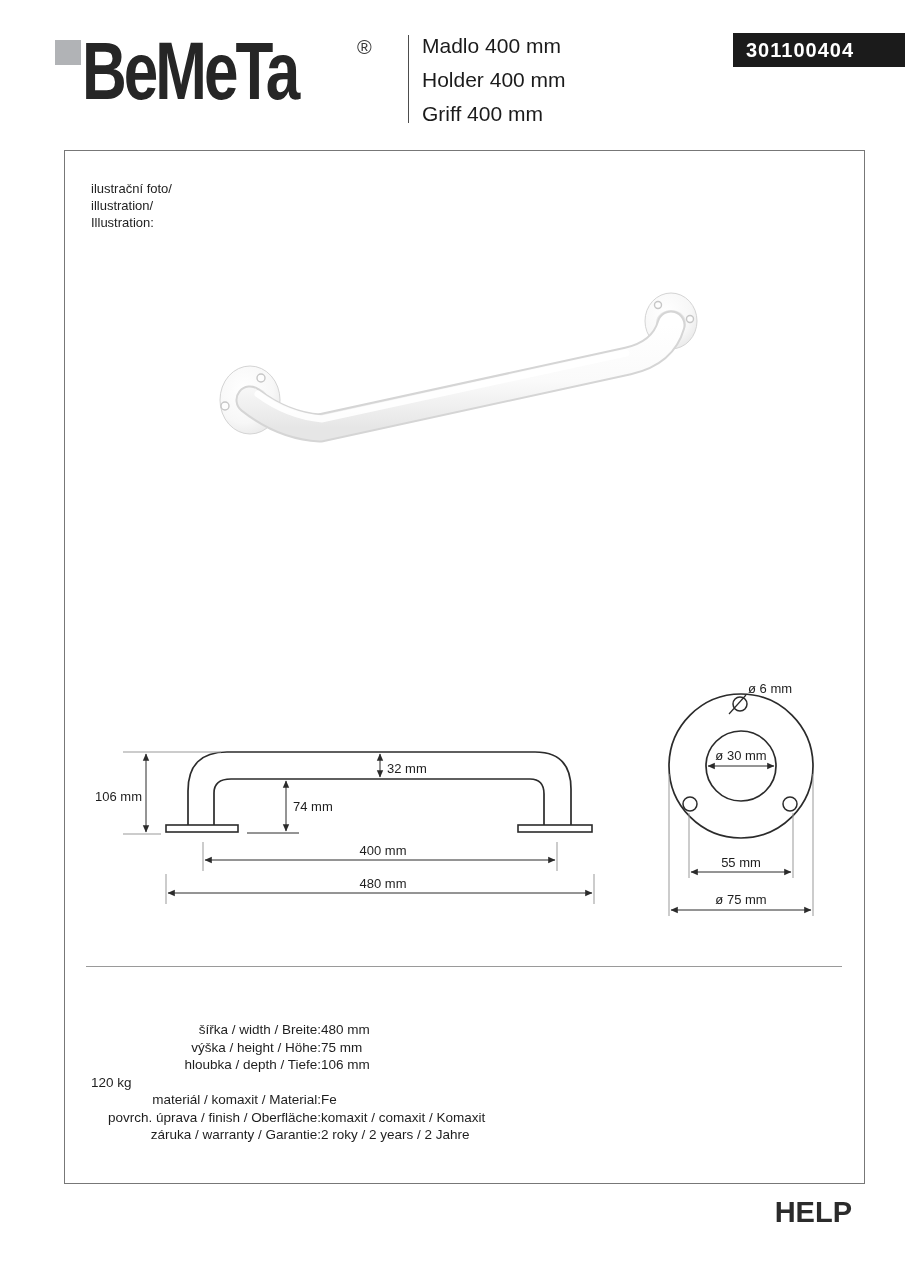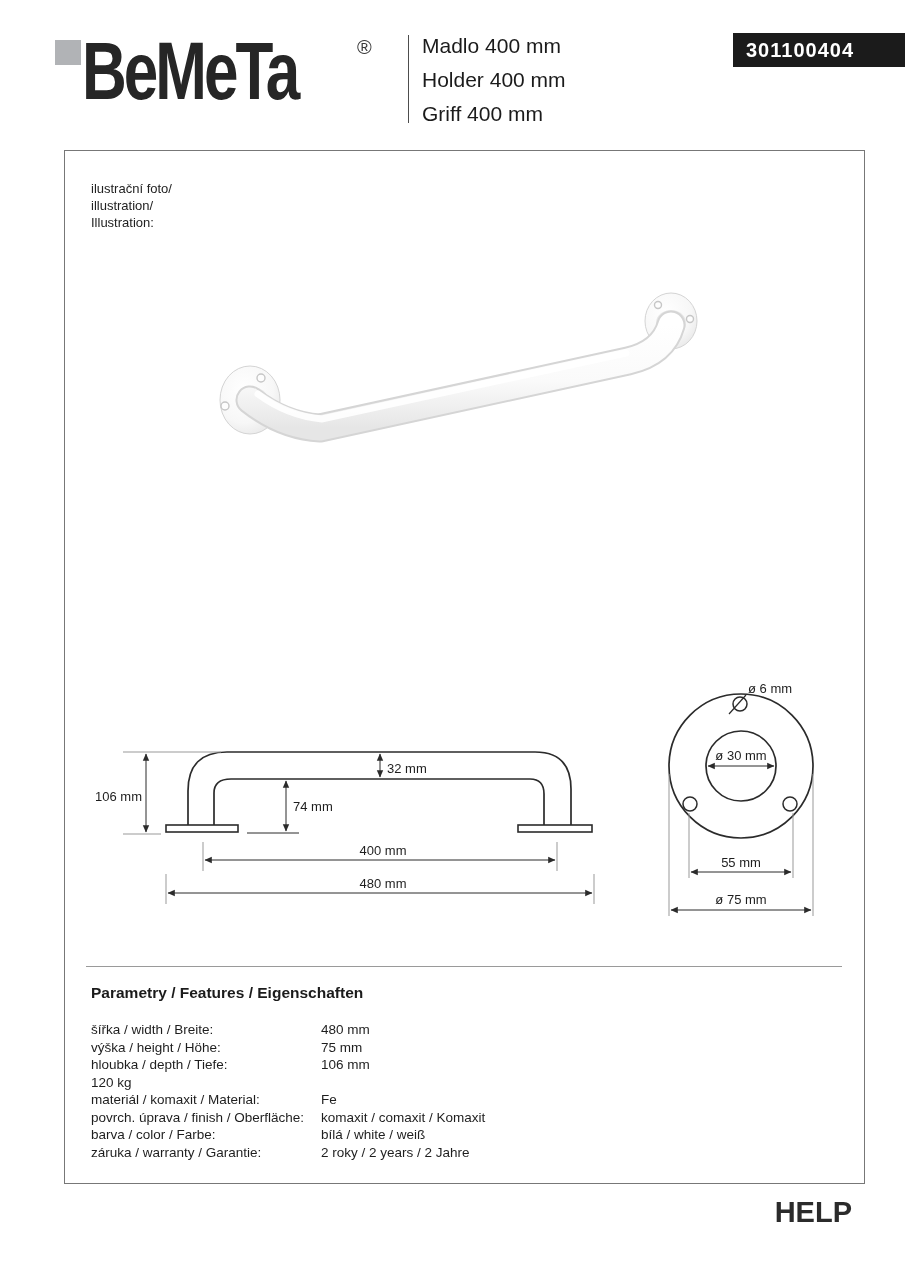--- a/index.html
+++ b/index.html
@@ -17,21 +17,21 @@
                  color:#fff;letter-spacing:1px;}
   
   .main-box{position:absolute;left:52px;top:150px;width:799px;height:1032px;border:1px solid #777;background:#fff;margin-left:12px;}
   .illu-label{position:absolute;left:26px;top:29px;font-size:13px;line-height:17px;color:#222;}
   .photo-svg{position:absolute;left:133px;top:130px;}
   .side-svg{position:absolute;left:28px;top:590px;}
   .circle-svg{position:absolute;left:588px;top:515px;}
   .separator{position:absolute;left:21px;top:815px;width:756px;height:1px;background:#9a9a9a;}
   .params-heading{position:absolute;left:26px;top:833px;font-size:15.5px;font-weight:bold;color:#1b1b1b;}
   .params-table{position:absolute;left:26px;top:870px;font-size:13.5px;line-height:17.5px;color:#1e1e1e;}
-  .params-row{display:flex;}
+  .params-row{display:flex;text-align:right;}
   .params-row .lbl{width:230px;}
   .params-row .val{white-space:nowrap;}
   
   .help-brand{position:absolute;right:53px;top:1196px;font-size:29px;font-weight:bold;color:#2b2b2b;letter-spacing:0px;}
   
   text{font-family:"Liberation Sans","DejaVu Sans",sans-serif;font-size:13px;fill:#1e1e1e;}
 </style>
 </head>
 <body>
 
@@ -156,21 +156,20 @@
       <text x="88" y="201" text-anchor="middle">55 mm</text>
 
       <line x1="16" y1="108" x2="16" y2="250" stroke="#999" stroke-width="1"></line>
       <line x1="160" y1="108" x2="160" y2="250" stroke="#999" stroke-width="1"></line>
       <line x1="18" y1="244" x2="158" y2="244" stroke="#2b2b2b" stroke-width="1" marker-start="url(#arrB)" marker-end="url(#arrB)"></line>
       <text x="88" y="238" text-anchor="middle">ø 75 mm</text>
     </svg>
 
     <div class="separator"></div>
 
-    <div class="params-heading">Parametry / Features / Eigenschaften</div>
 
     <div class="params-table">
       <div class="params-row">
         <span class="lbl">šířka / width / Breite:</span>
         <span class="val">480 mm</span>
       </div>
       <div class="params-row">
         <span class="lbl">výška / height / Höhe:</span>
         <span class="val">75 mm</span>
       </div>
@@ -183,24 +182,20 @@
       </div>
       <div class="params-row">
         <span class="lbl">materiál / komaxit / Material:</span>
         <span class="val">Fe</span>
       </div>
       <div class="params-row">
         <span class="lbl">povrch. úprava / finish / Oberfläche:</span>
         <span class="val">komaxit / comaxit / Komaxit</span>
       </div>
       <div class="params-row">
-        <span class="lbl">barva / color / Farbe:</span>
-        <span class="val">bílá / white / weiß</span>
-      </div>
-      <div class="params-row">
         <span class="lbl">záruka / warranty / Garantie:</span>
         <span class="val">2 roky / 2 years / 2 Jahre</span>
       </div>
     </div>
   </div>
 
   <div class="help-brand">HELP</div>
 
 </div>
 

